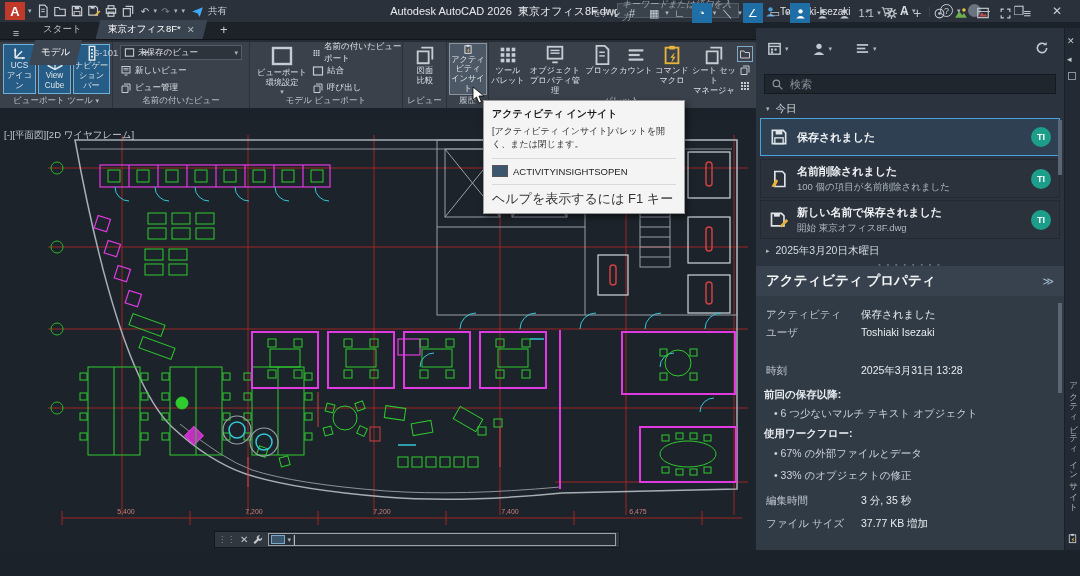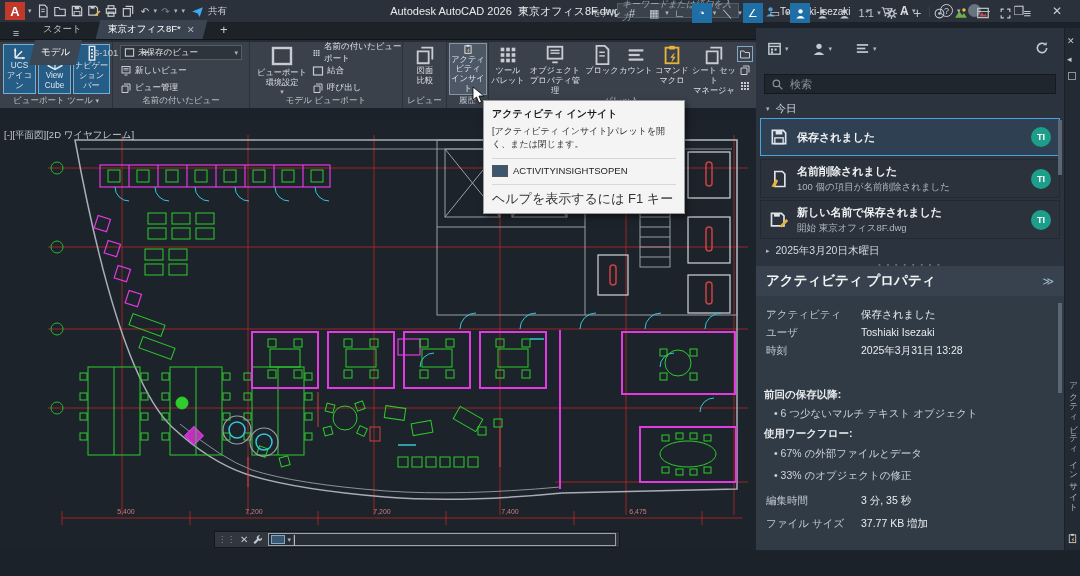--- a/index.html
+++ b/index.html
@@ -43,21 +43,21 @@
   #vplabel { position:absolute; left:4px; top:2px; font-size:9.5px; color:#c3c9d0; }
 
   
   #cmdbar { position:absolute; left:214px; top:404px; width:406px; height:17px; background:#31373f; border:1px solid #14181d; display:flex; align-items:center; gap:4px; padding:0 3px; }
   #cmdinput { flex:1; height:13px; background:#272d34; border:1px solid #9aa2ab; display:flex; align-items:center; padding:0 2px; gap:2px; }
 
   
   #tooltip { left:483px; top:100px; width:202px; background:#f4f4f4; border:1px solid #9b9b9b; box-shadow:2px 3px 6px rgba(0,0,0,.5); color:#222; padding:6px 8px 5px 8px; z-index:30; }
   #tooltip .tt-title { font-weight:bold; font-size:10px; color:#1b1b1b; }
   #tooltip .tt-desc { font-size:9px; margin-top:4px; color:#333; }
-  #tooltip .tt-cmd { display:flex; align-items:flex-start; gap:5px; margin-top:7px; padding-top:6px; border-top:1px solid #d8d8d8; font-size:9.5px; color:#222; }
+  #tooltip .tt-cmd { display:flex; align-items:center; gap:5px; margin-top:7px; padding-top:6px; border-top:1px solid #d8d8d8; font-size:9.5px; color:#222; }
   #tooltip .tt-help { margin-top:7px; padding-top:5px; border-top:1px solid #d8d8d8; font-size:13px; color:#333; }
 
   
   #palette { left:756px; top:28px; width:324px; height:522px; background:#2b333e; }
   #pal-main { position:absolute; left:0; top:0; width:308px; height:522px; }
   #pal-strip { position:absolute; left:308px; top:0; width:16px; height:522px; background:#232a33; border-left:1px solid #1a2027; }
   .pt-icon { color:#c3c9d0; display:flex; align-items:center; gap:2px; }
   #pal-search { position:absolute; left:8px; top:46px; width:292px; height:20px; background:#20262e; border:1px solid #151a20; color:#8b939c; display:flex; align-items:center; gap:6px; padding:0 6px; font-size:11px; }
   .grp { position:absolute; left:4px; width:300px; height:17px; display:flex; align-items:center; gap:6px; color:#d6dbe0; font-size:10.5px; padding-left:6px; }
   .aitem { position:absolute; left:4px; width:300px; background:#2b323c; border:1px solid #232932; display:flex; align-items:center; padding:0 8px; gap:8px; }
@@ -922,21 +922,21 @@
       </div>
       <div style="position:absolute;left:0;top:268px;width:308px;height:254px;background:#313b46"></div>
       <div class="prow" style="top:280px">
           <span>アクティビティ</span>
           <span class="pv">保存されました</span>
         </div>
       <div class="prow" style="top:298px">
           <span>ユーザ</span>
           <span class="pv">Toshiaki Isezaki</span>
         </div>
-      <div class="prow" style="top:316px">
+      <div class="prow" style="top:336px">
           <span>時刻</span>
           <span class="pv">2025年3月31日 13:28</span>
         </div>
       <div class="bold-ln" style="top:360px">前回の保存以降:</div>
       <div class="bullet" style="top:379px">• <span>6 つ少ないマルチ テキスト オブジェクト</span></div>
       <div class="bold-ln" style="top:399px">使用ワークフロー:</div>
       <div class="bullet" style="top:419px">• <span>67% の外部ファイルとデータ</span></div>
       <div class="bullet" style="top:441px">• <span>33% のオブジェクトの修正</span></div>
       <div class="prow" style="top:466px">
           <span>編集時間</span>

